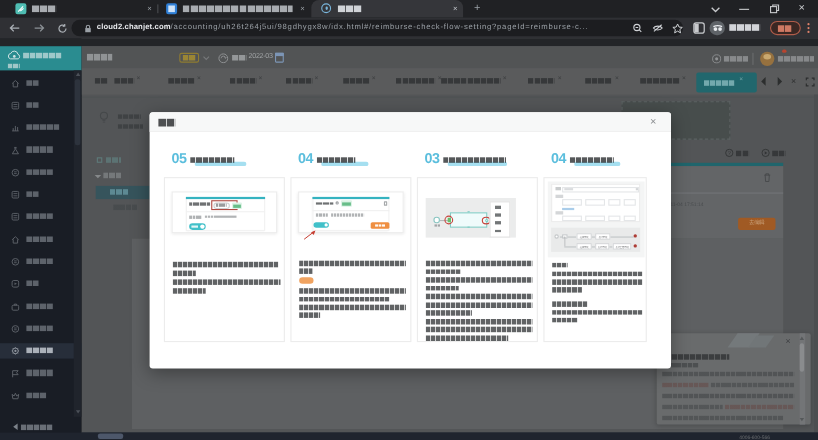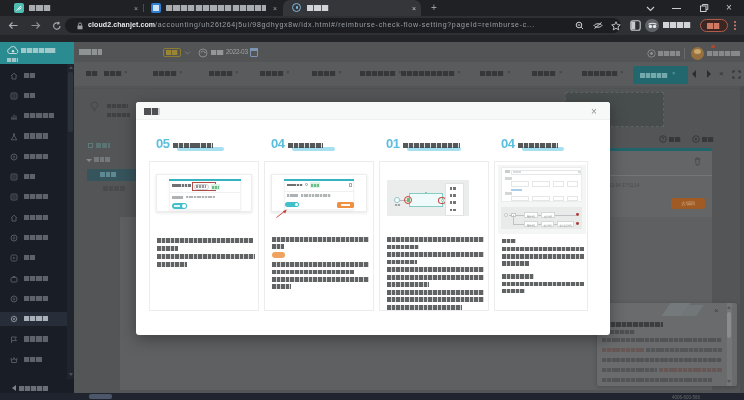--- a/index.html
+++ b/index.html
@@ -351,21 +351,21 @@
   <div class="abs" style="left:8px;top:6px;width:15.5px;height:6.5px;background:repeating-linear-gradient(90deg,rgba(48,50,52,.85) 0 6.6px,rgba(48,50,52,.2) 6.6px 7.8px);"></div>
   <div class="abs" style="left:0;top:17px;width:474px;height:1px;background:#f0f0f0;"></div>
   <div class="abs" style="left:455px;top:3.5px;width:10px;height:11px;color:#8d9093;font-size:10px;line-height:11px;">×</div>
 
   <div class="colnum" style="left:20px;">05</div>
       <div class="ttl" style="left:37px;width:40px;"></div>
       <div class="swoosh" style="left:41px;width:47px;"></div>
   <div class="colnum" style="left:135px;">04</div>
       <div class="ttl" style="left:152px;width:34.5px;"></div>
       <div class="swoosh" style="left:156px;width:43px;"></div>
-  <div class="colnum" style="left:250px;">01</div>
+  <div class="colnum" style="left:250px;">03</div>
       <div class="ttl" style="left:267px;width:57px;"></div>
       <div class="swoosh" style="left:271px;width:54px;"></div>
   <div class="colnum" style="left:365px;">04</div>
       <div class="ttl" style="left:382px;width:40px;"></div>
       <div class="swoosh" style="left:386px;width:42px;"></div>
 
   <div class="col" style="left:13px;width:110px;">
     <div class="shot" style="width:96px;height:38px;">
       <div class="minicard" style="left:12px;top:4px;width:72px;height:31px;"></div>
       <div class="tealtop" style="left:12px;top:4px;width:72px;"></div>

